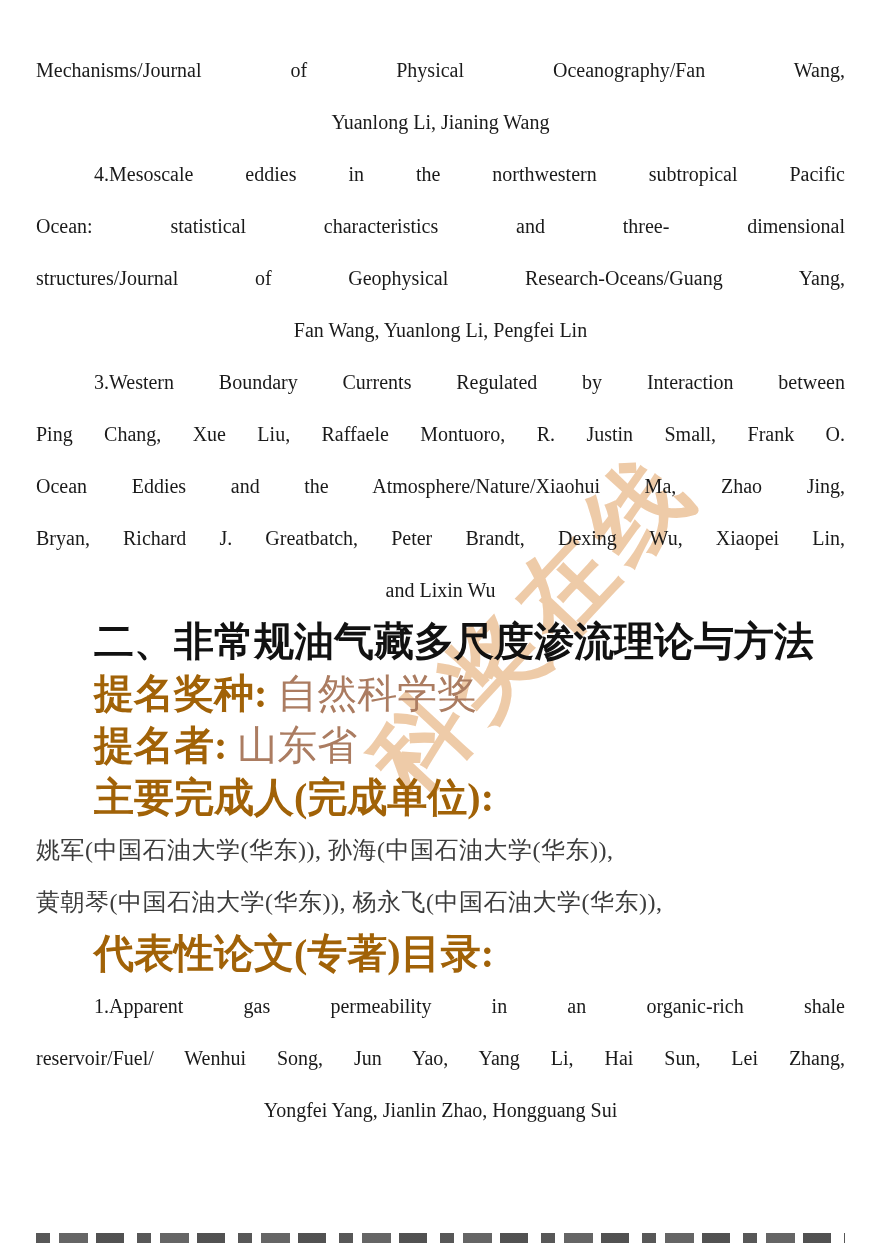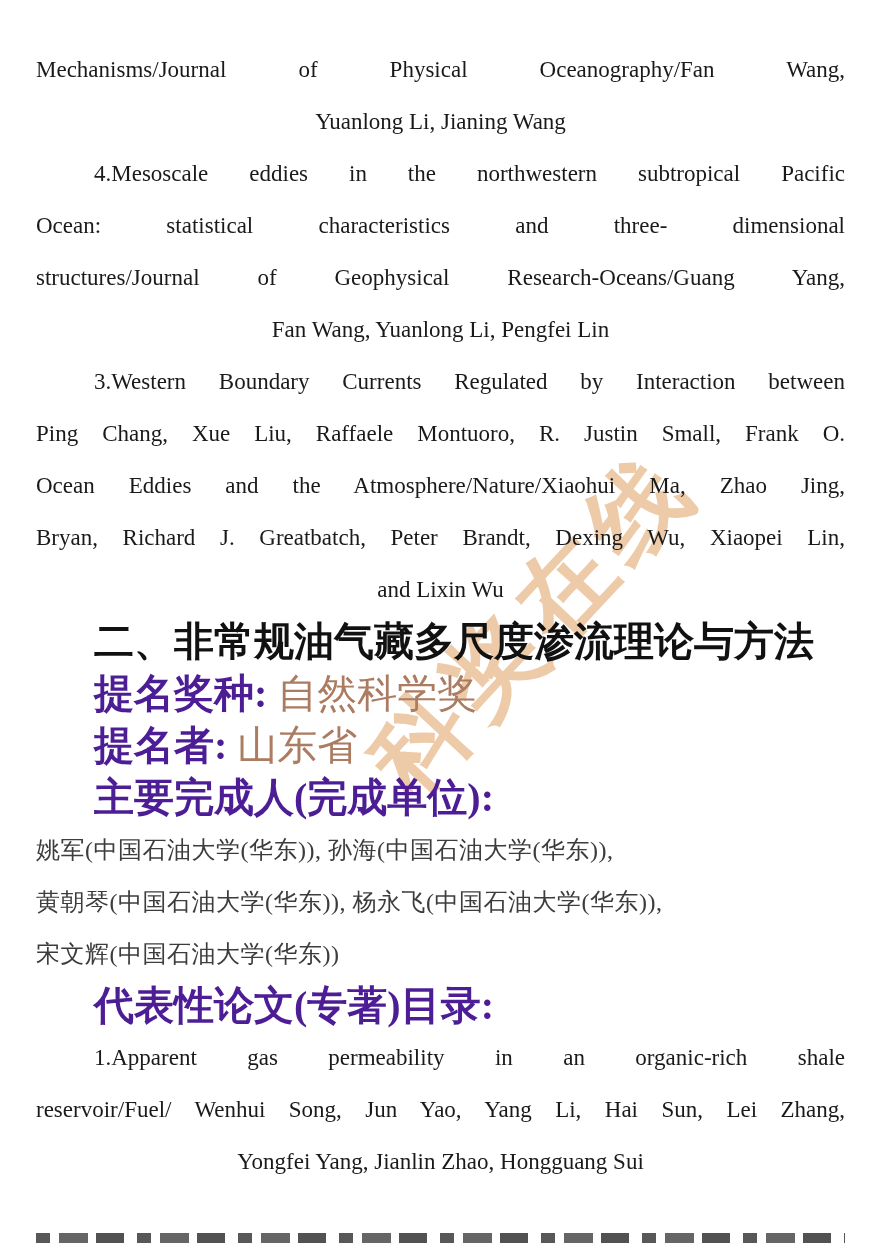--- a/index.html
+++ b/index.html
@@ -30,31 +30,31 @@
   }
   .doc {
     position: relative;
     z-index: 1;
     padding: 44px 36px 0 36px;
   }
   .line {
     height: 52px;
     line-height: 52px;
     overflow: hidden;
-    font-size: 23px;
+    font-size: 20px;
     color: #1a1a1a;
     white-space: normal;
   }
   .eng { font-family: "Liberation Serif", serif; text-align: center; }
   .chi { font-family: "Liberation Serif", serif; font-size: 40px; }
   .just { text-align: justify; }
   .just::after { content: ""; display: inline-block; width: 100%; height: 0; }
   .ind { text-indent: 58px; }
   .hd  { font-weight: 700; color: #111111; }
-  .lbl { font-weight: 700; color: #4c1d95; }
+  .lbl { font-weight: 700; color: #a16207; }
   .val { color: var(--val-color, #ab7c61); }
   .kai { font-size: 24px; color: #3c3c3c; white-space: nowrap; letter-spacing: 0.5px; }
   .clipped-next-line {
     position: absolute;
     left: 36px;
     right: 36px;
     top: 1233px;
     height: 10px;
     z-index: 1;
     background: repeating-linear-gradient(
@@ -83,21 +83,20 @@
       <div class="line eng just"><span>Ping Chang, Xue Liu, Raffaele Montuoro, R. Justin Small, Frank O.</span></div>
       <div class="line eng just"><span>Ocean Eddies and the Atmosphere/Nature/Xiaohui Ma, Zhao Jing,</span></div>
       <div class="line eng just"><span>Bryan, Richard J. Greatbatch, Peter Brandt, Dexing Wu, Xiaopei Lin,</span></div>
       <div class="line eng"><span>and Lixin Wu</span></div>
       <div class="line chi ind"><span class="hd">二、非常规油气藏多尺度渗流理论与方法</span></div>
       <div class="line chi ind"><span class="lbl">提名奖种:</span><span class="val"> 自然科学奖</span></div>
       <div class="line chi ind"><span class="lbl">提名者:</span><span class="val"> 山东省</span></div>
       <div class="line chi ind"><span class="lbl">主要完成人(完成单位):</span></div>
       <div class="line chi kai"><span>姚军(中国石油大学(华东)), 孙海(中国石油大学(华东)),</span></div>
       <div class="line chi kai"><span>黄朝琴(中国石油大学(华东)), 杨永飞(中国石油大学(华东)),</span></div>
-      <div class="line chi kai"><span>宋文辉(中国石油大学(华东))</span></div>
       <div class="line chi ind"><span class="lbl">代表性论文(专著)目录:</span></div>
       <div class="line eng just ind"><span>1.Apparent gas permeability in an organic-rich shale</span></div>
       <div class="line eng just"><span>reservoir/Fuel/ Wenhui Song, Jun Yao, Yang Li, Hai Sun, Lei Zhang,</span></div>
       <div class="line eng"><span>Yongfei Yang, Jianlin Zhao, Hongguang Sui</span></div>
     </div>
 
   <div class="clipped-next-line"></div>
 </div>
 
 </body></html>

